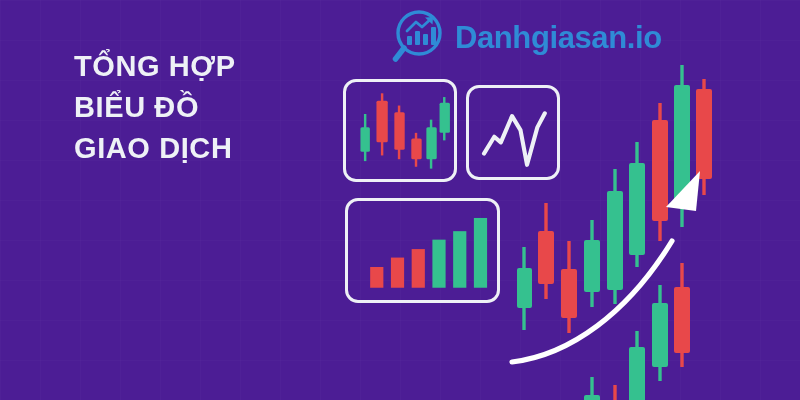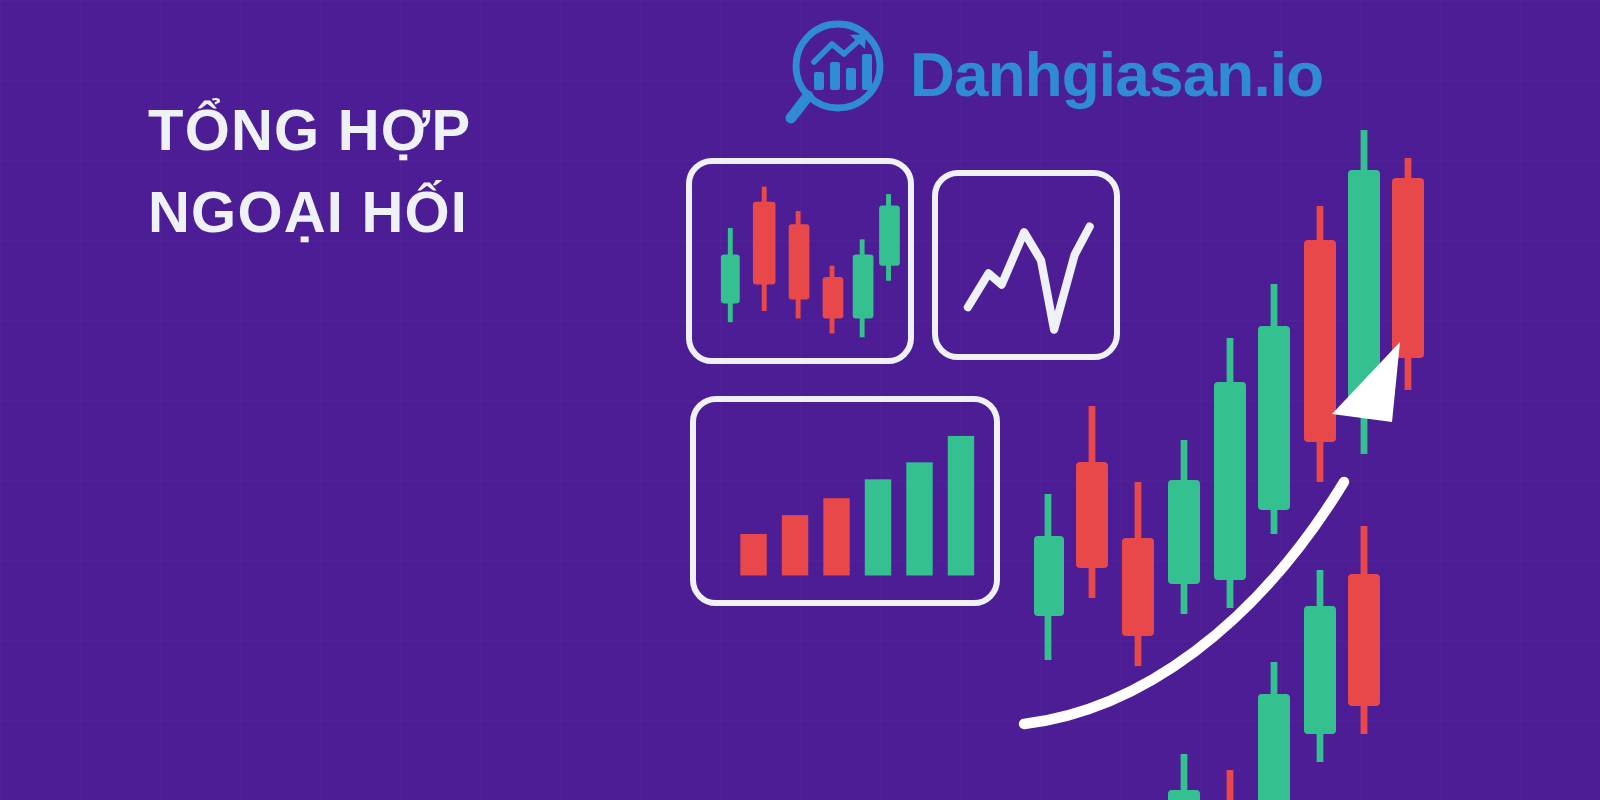--- a/index.html
+++ b/index.html
@@ -61,21 +61,22 @@
 </style>
 </head>
 <body>
 
 <div id="stage">
 
   <div class="grid-overlay"></div>
 
   <div class="headline">
     <div>TỔNG HỢP</div>
-    <div>NGOẠI HỐI</div>
+    <div>BIỂU ĐỒ</div>
+    <div>GIAO DỊCH</div>
   </div>
 
   <div class="logo">
     <span class="logo-mark">
       <svg viewBox="0 0 54 56" xmlns="http://www.w3.org/2000/svg">
         <circle cx="27" cy="24" r="21" fill="none" stroke="#2f8bd6" stroke-width="3.4"></circle>
         <line x1="12" y1="39" x2="3.5" y2="50" stroke="#2f8bd6" stroke-width="5.5" stroke-linecap="round"></line>
         <rect x="15" y="27" width="5" height="9" fill="#2f8bd6" rx="1"></rect>
         <rect x="23" y="22" width="5" height="14" fill="#2f8bd6" rx="1"></rect>
         <rect x="31" y="25" width="5" height="11" fill="#2f8bd6" rx="1"></rect>

